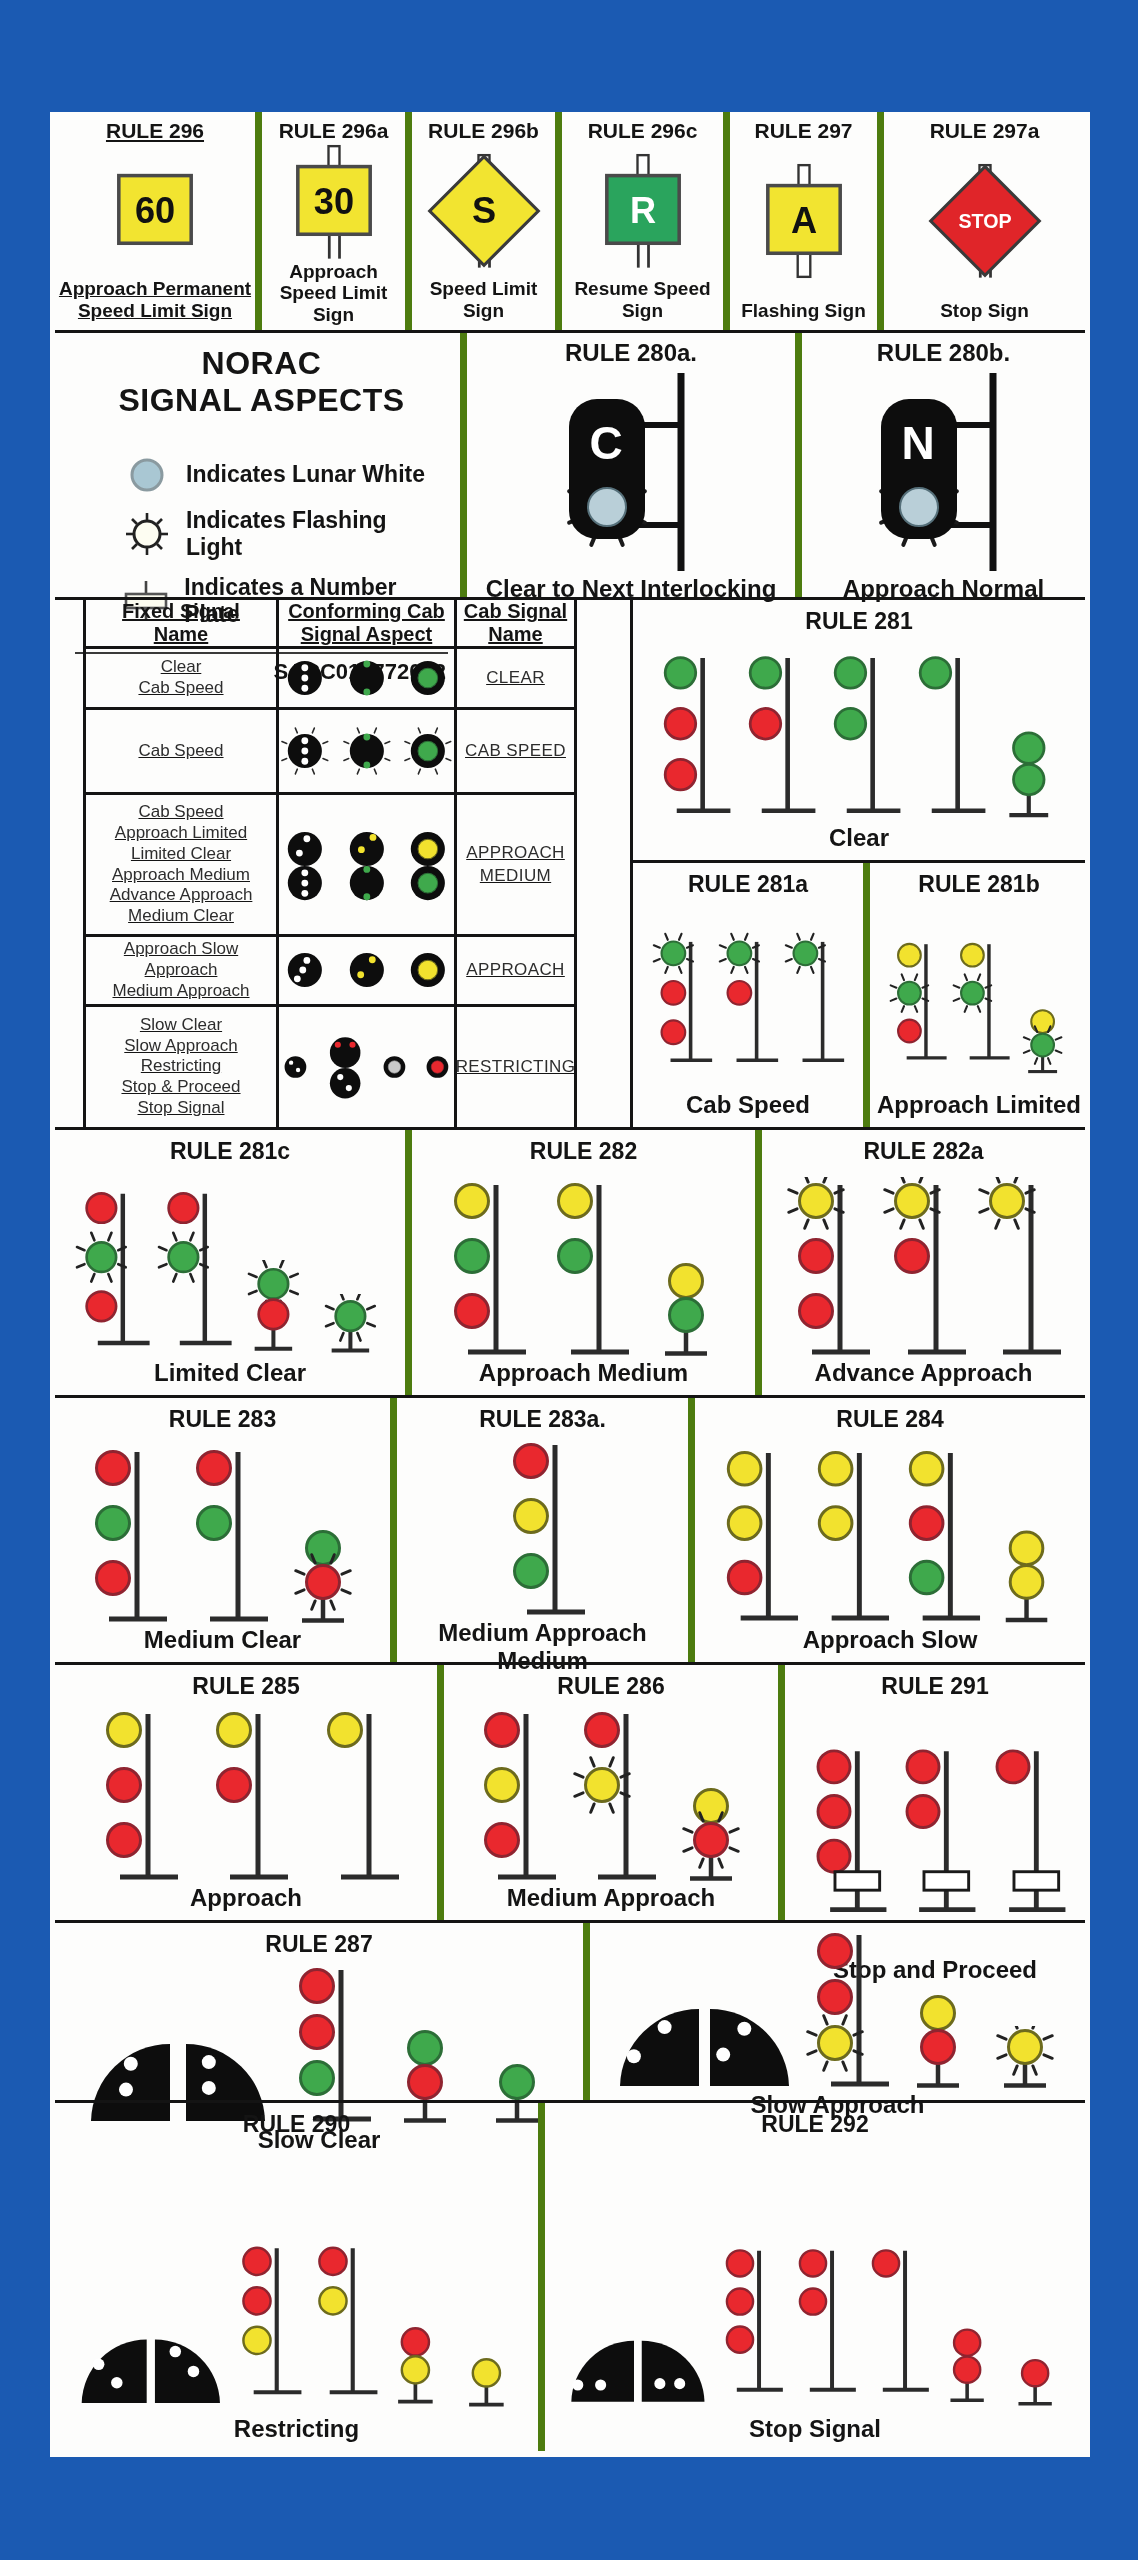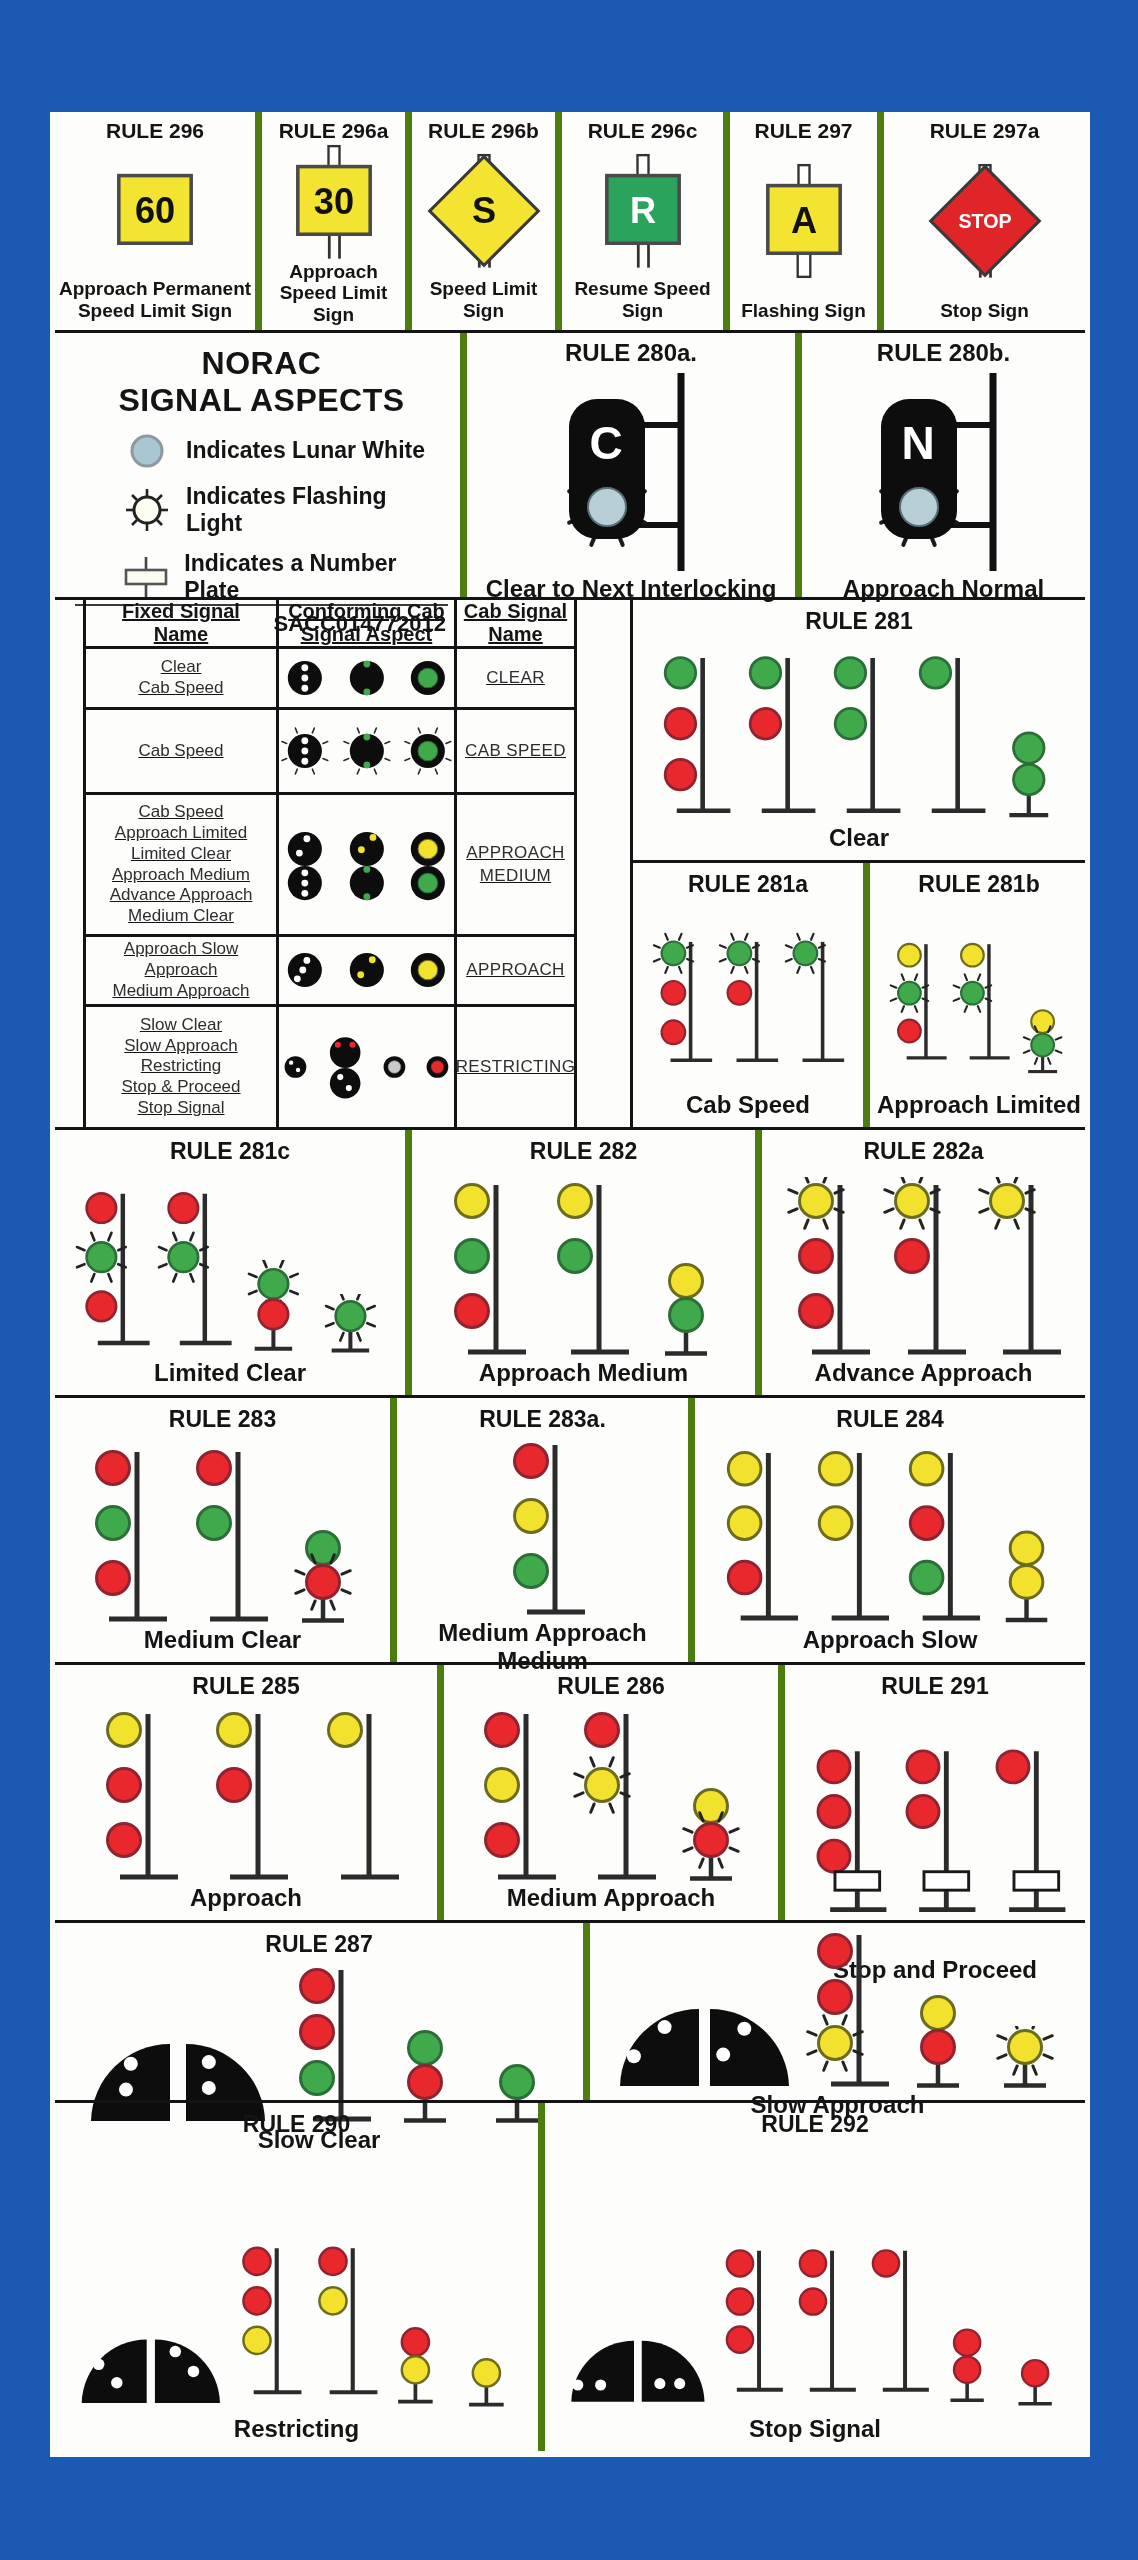--- a/index.html
+++ b/index.html
@@ -14,21 +14,21 @@
   .b7 { height: 180px; } .b8 { height: 351px; }
   .bl { border-left: 7px solid #4d7c0f; }
 
   
   .scell { display: flex; flex-direction: column; align-items: center; }
   .scell .rule { font-size: 21px; font-weight: 700; padding-top: 7px; }
   .scell .draw { flex: 1; display: flex; align-items: center; justify-content: center; }
   .scell .cap { font-size: 19px; font-weight: 700; text-align: center; line-height: 1.12; padding-bottom: 9px; white-space: pre-line; }
 
   
-  .legend { width: 405px; display: flex; flex-direction: column; padding: 12px 12px 0 20px; }
+  .legend { width: 405px; display: flex; flex-direction: column; padding: 12px 12px 0 20px; gap: 24px; }
   .legend .title { font-size: 32px; font-weight: 700; text-align: center; line-height: 1.15; white-space: pre-line; letter-spacing: 0.5px; }
   .legend .items { margin-top: 13px; display: flex; flex-direction: column; gap: 13px; padding-left: 48px; }
   .legend .item { display: flex; align-items: center; gap: 15px; font-size: 23px; font-weight: 700; }
   .legend .licon { width: 48px; display: flex; justify-content: center; }
   .legend .code { margin-top: auto; border-top: 2px solid #3a3a3a; text-align: right; font-weight: 700; font-size: 22px; padding: 5px 2px 6px 0; }
   .p280 { display: flex; flex-direction: column; }
   .p280 .rule { font-size: 24px; font-weight: 700; text-align: center; padding-top: 6px; }
   .p280 .draw { flex: 1; display: flex; align-items: center; justify-content: center; }
   .p280 .cap { font-size: 24px; font-weight: 700; text-align: center; padding-bottom: 7px; }
   .w335 { width: 335px; } .w290 { width: 290px; }
@@ -61,21 +61,21 @@
   .w502 { width: 502px; } .w483 { width: 483px; } .w547 { width: 547px; }
   svg { display: block; }
 </style>
 </head>
 <body>
 
 <div id="content">
   <div id="grid">
 
     <div class="band b1 first" id="band-signs">
-        <div class="scell" style="width: 200px;">
+        <div class="scell" style="width: 200px; text-decoration: underline;">
           <div class="rule">RULE 296</div>
           <div class="draw">
             <svg width="118" height="118" viewBox="0 0 150 150">
               <rect x="29" y="30" width="92" height="86" fill="#f2e430" stroke="#4a4a4a" stroke-width="4.5"></rect>
               <text x="75" y="90" text-anchor="middle" fill="#111111" font-size="46" font-weight="700" font-family="&quot;Liberation Sans&quot;, sans-serif">60</text>
             </svg>
           </div>
           <div class="cap">Approach Permanent
 Speed Limit Sign</div>
         </div>

